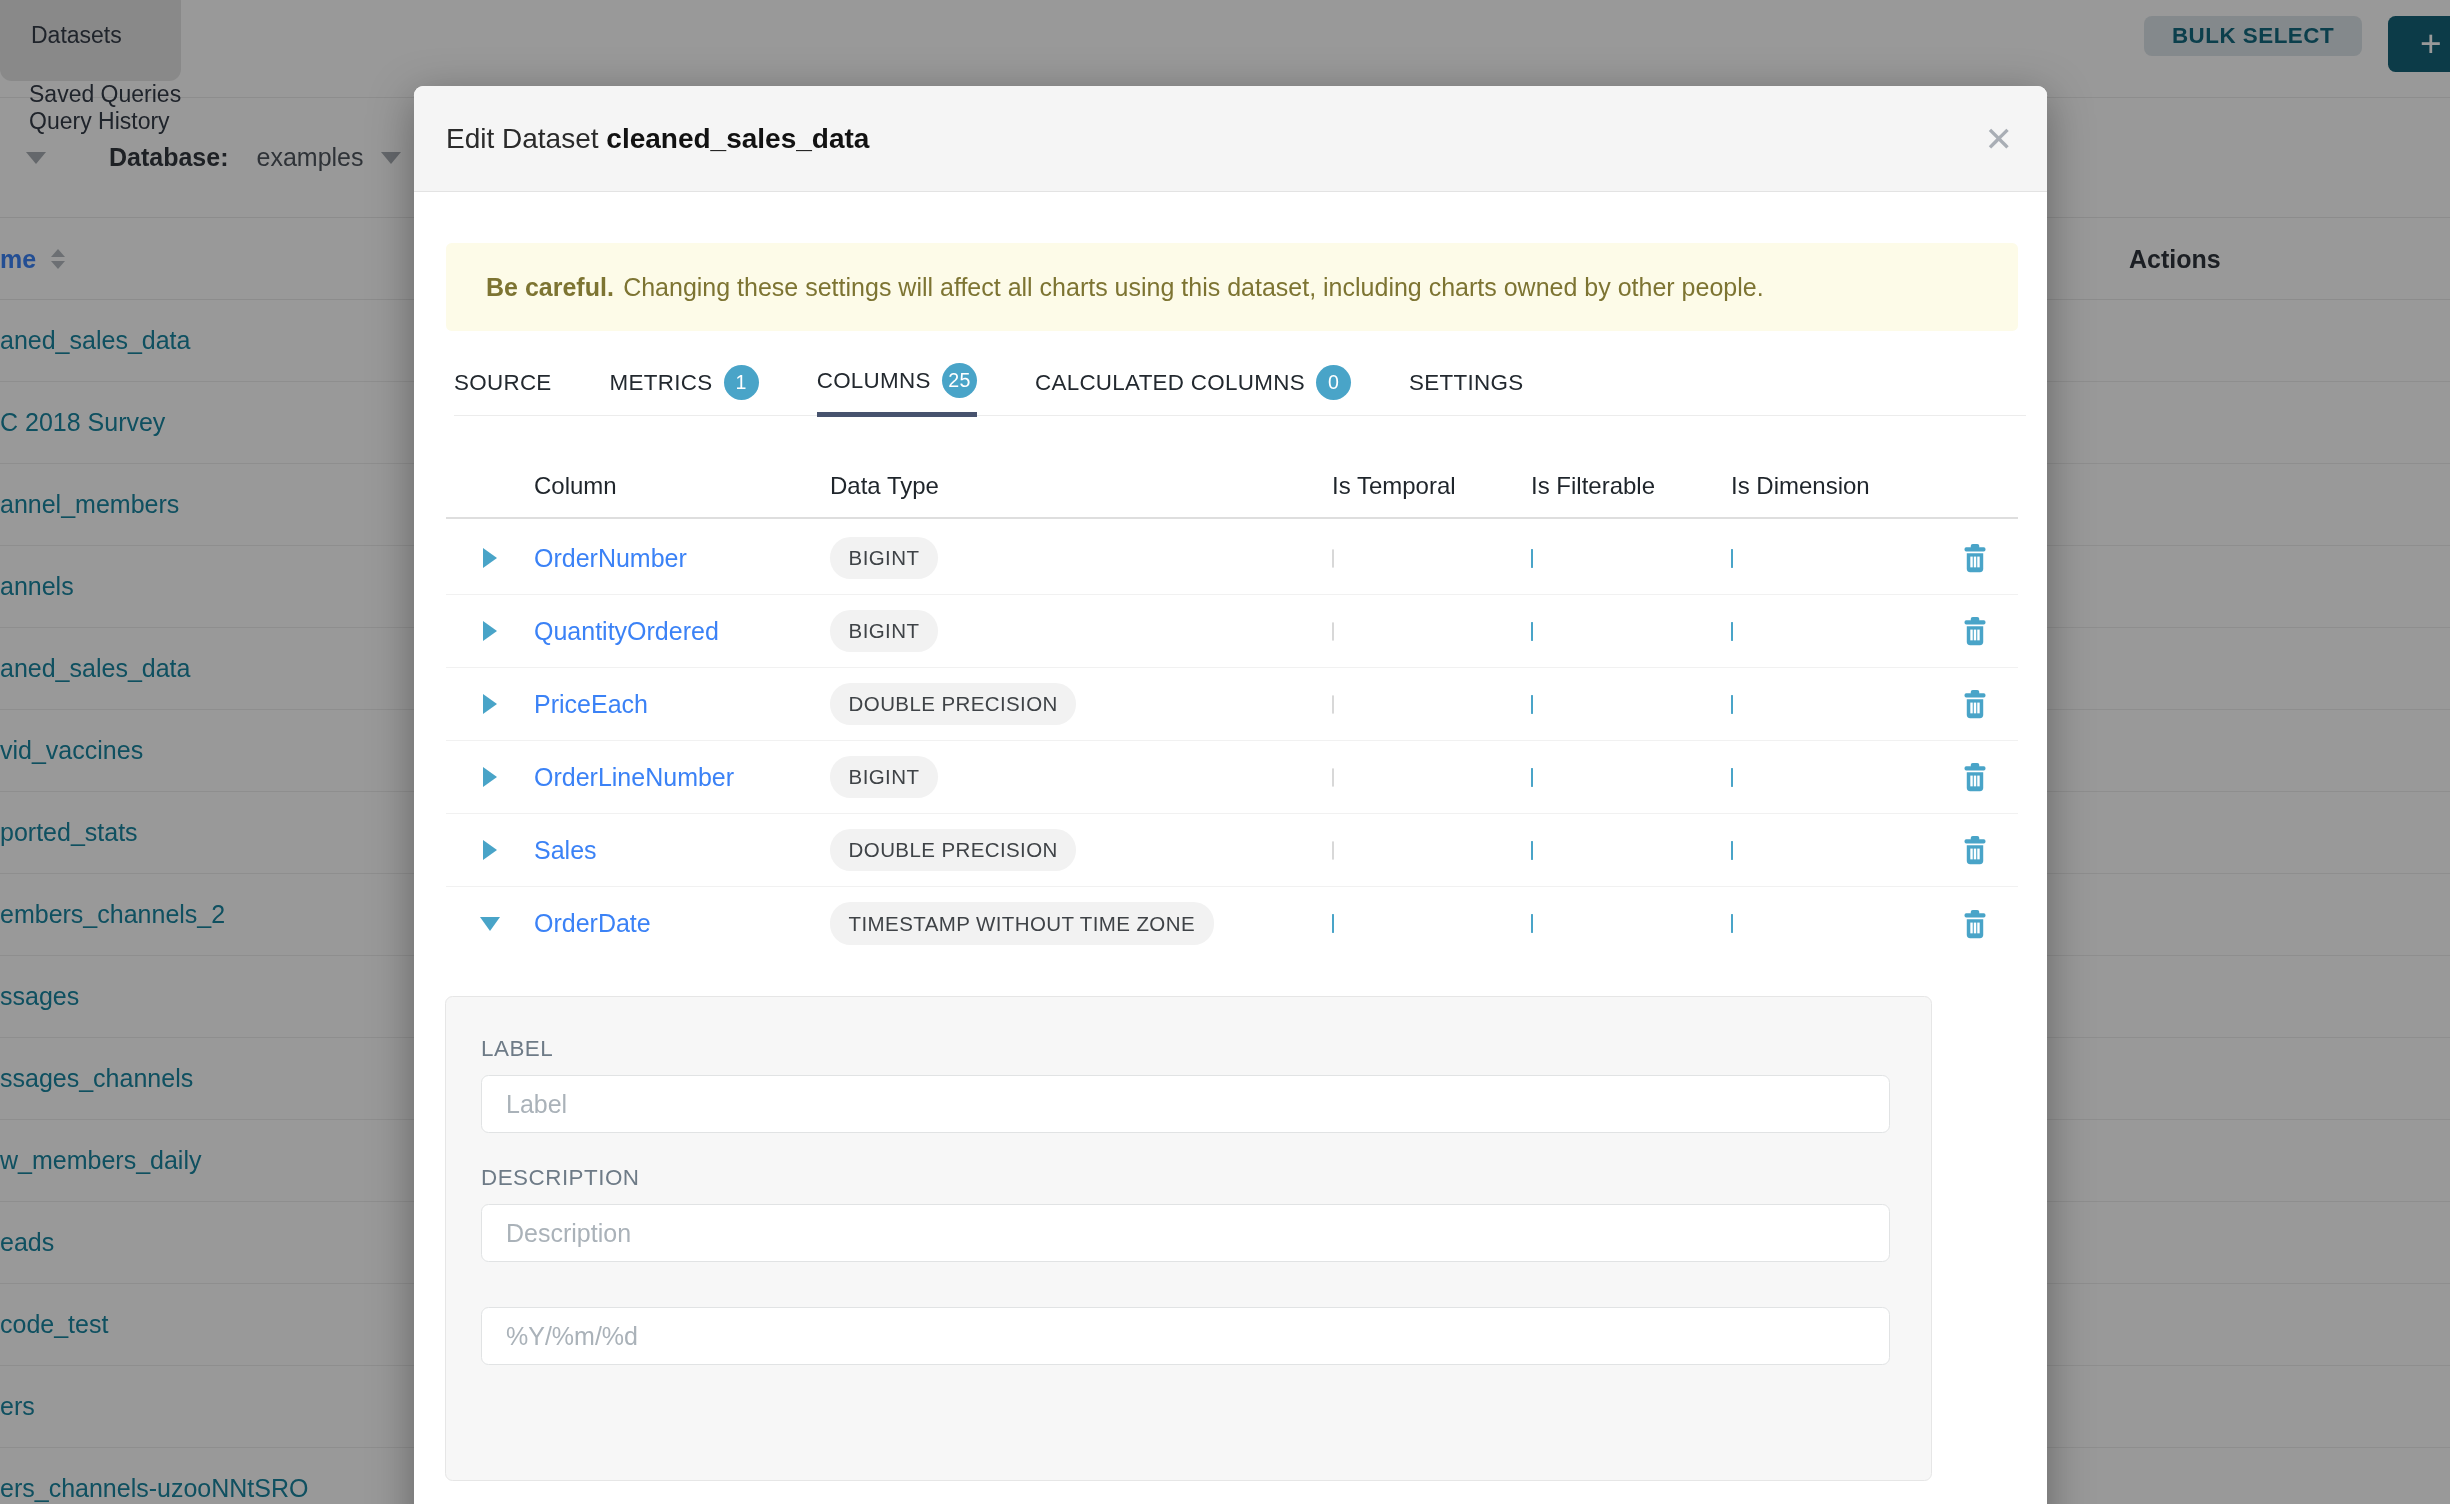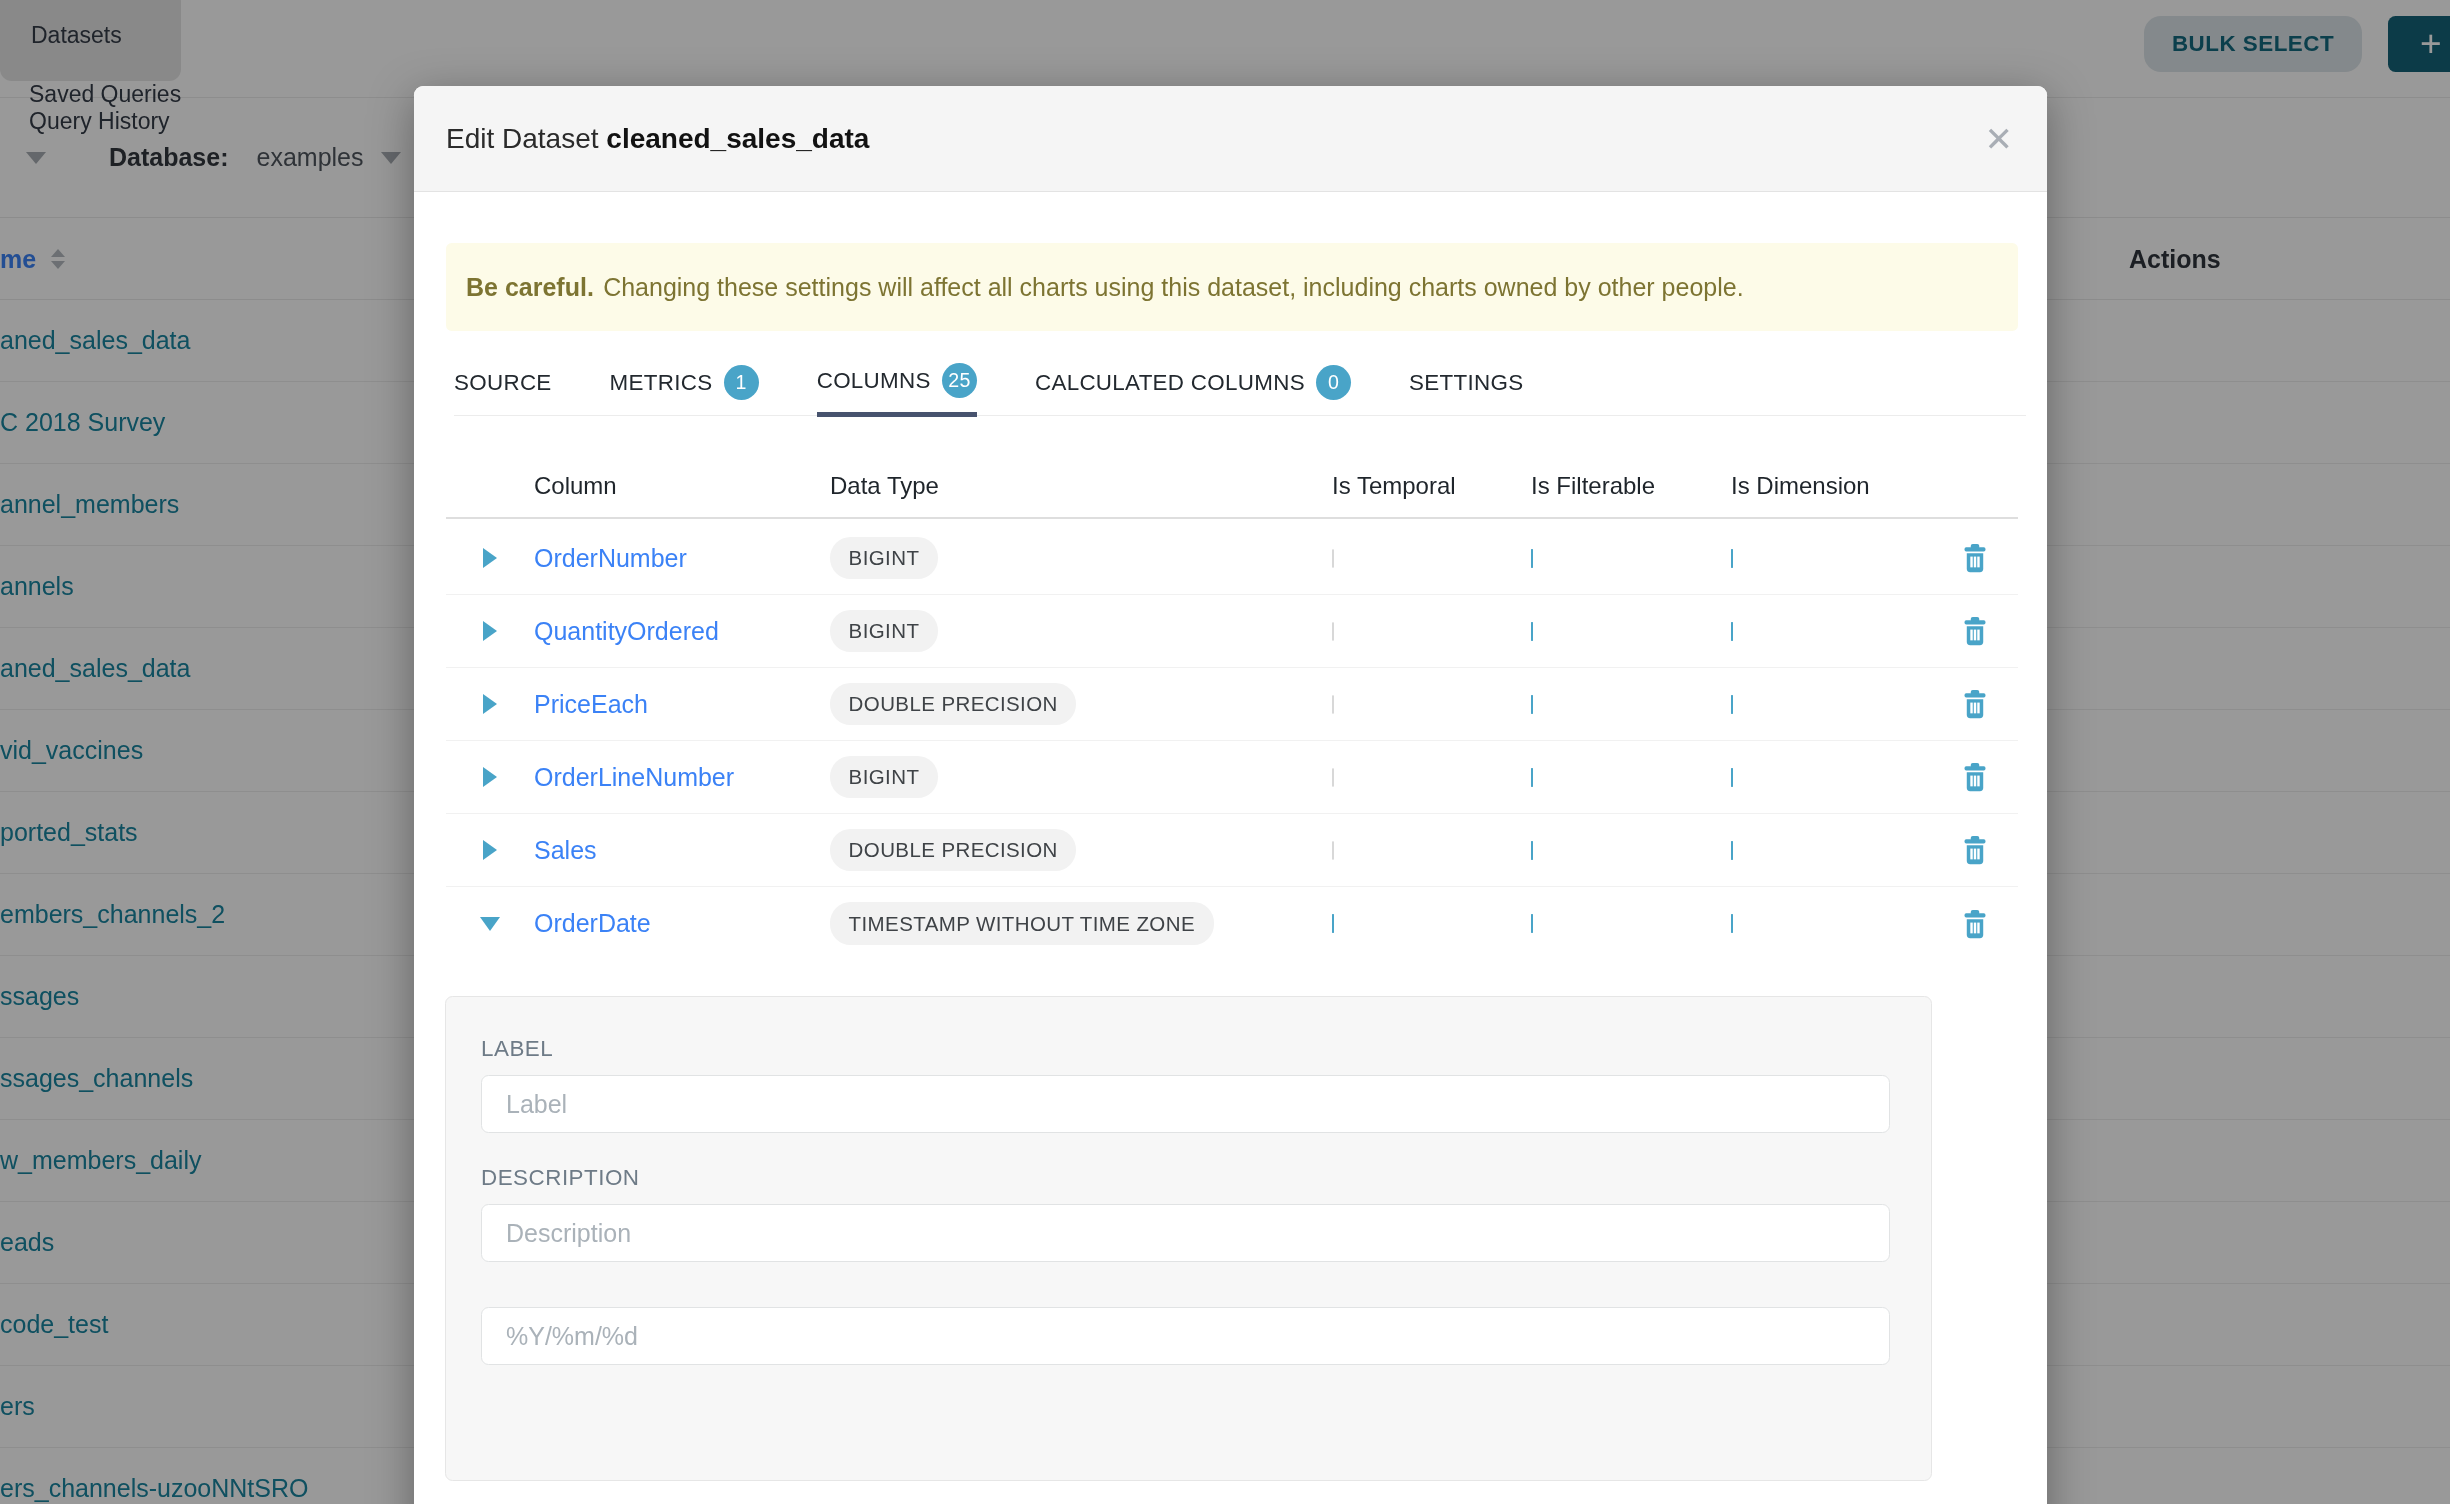--- a/index.html
+++ b/index.html
@@ -18,22 +18,22 @@
     font-family:"Liberation Sans",sans-serif;-webkit-font-smoothing:antialiased;}
   .screen{position:relative;width:2450px;height:1505px;overflow:hidden;background:#fff;}
 
   
   .bgpage{position:absolute;inset:0;z-index:1;}
   .topnav{position:absolute;left:0;top:0;right:0;height:98px;background:#fff;
     border-bottom:0.9px solid #ECECEC;display:flex;align-items:center;}
   .nav-item{font-size:23px;color:#353C48;margin-right:58px;white-space:nowrap;cursor:pointer;padding-left:29px;}
   .nav-item:first-child{margin-left:21.4px;}
   .nav-item.active{background:#E4E4E4;border-radius:12px;padding:32px 31px;}
-  .bulk-btn{position:absolute;left:2144px;top:16px;width:218px;height:56px;background:var(--bulk-bg);
-    color:var(--bulk-text);font-size:22.4px;font-weight:700;letter-spacing:0.5px;border:none;border-radius:17px;
+  .bulk-btn{position:absolute;left:2144px;top:16px;width:218px;height:40px;background:var(--bulk-bg);
+    color:var(--bulk-text);font-size:22.4px;font-weight:700;letter-spacing:0.5px;border:none;border-radius:8px;
     display:flex;align-items:center;justify-content:center;}
   .add-btn{position:absolute;left:2388px;top:16px;width:93px;height:56px;background:var(--add-bg);
     color:#fff;border:none;border-radius:7.5px;font-size:37px;font-weight:400;line-height:52px;text-align:left;
     padding-left:32px;}
   .filterbar{position:absolute;left:0;top:125px;right:0;height:65px;display:flex;align-items:center;}
   .stub-caret{width:0;height:0;border-left:10.3px solid transparent;border-right:10.3px solid transparent;
     border-top:12px solid #A7ACB2;margin-left:26px;}
   .db-label{font-size:25px;font-weight:700;color:#33383E;margin-left:63px;}
   .db-value{font-size:25px;color:#4F565E;margin-left:28px;}
   .dd-caret{width:0;height:0;border-left:10.3px solid transparent;border-right:10.3px solid transparent;
@@ -59,21 +59,21 @@
   
   .modal{position:absolute;left:414px;top:86px;width:1633px;height:1454px;background:#fff;z-index:10;
     border-radius:9.3px 9.3px 0 0;box-shadow:0 11.2px 45px rgba(0,0,0,.35);}
   .m-header{position:absolute;left:0;top:0;right:0;height:106px;background:#F5F5F5;
     border-bottom:0.9px solid #E3E3E3;border-radius:9.3px 9.3px 0 0;display:flex;align-items:center;}
   .m-title{font-size:28px;color:#2B2B2B;margin-left:32px;}
   .m-title b{color:#121212;font-weight:700;}
   .m-close{position:absolute;right:34px;top:0;height:106px;display:flex;align-items:center;
     font-size:34px;color:#A9AEB5;background:none;border:none;font-weight:400;}
   .banner{position:absolute;left:32px;top:157px;width:1572px;height:88px;background:var(--banner-bg);
-    border-radius:5.6px;display:flex;align-items:center;padding-left:20px;font-size:25px;color:var(--banner-text);}
+    border-radius:5.6px;display:flex;align-items:center;padding-left:40px;font-size:25px;color:var(--banner-text);}
   .banner b{font-weight:700;margin-right:9.3px;}
   .tabs{position:absolute;left:40px;top:264px;width:1572px;height:66px;display:flex;align-items:stretch;
     border-bottom:1.9px solid #ECECEC;}
   .tab{display:flex;align-items:center;margin-right:58px;font-size:22.4px;color:var(--ink);
     letter-spacing:0.3px;white-space:nowrap;cursor:pointer;}
   .tab.active{border-bottom:5.6px solid var(--tab-underline);margin-bottom:-1.9px;}
   .tab .badge{display:inline-block;min-width:35px;height:35px;border-radius:17.7px;background:var(--accent);
     color:#fff;font-size:19.6px;line-height:35px;text-align:center;margin-left:11.2px;padding:0 5.6px;}
 
   .cgrid{display:grid;grid-template-columns:88px 296px 502px 199px 200px 200px 88px;align-items:center;}

